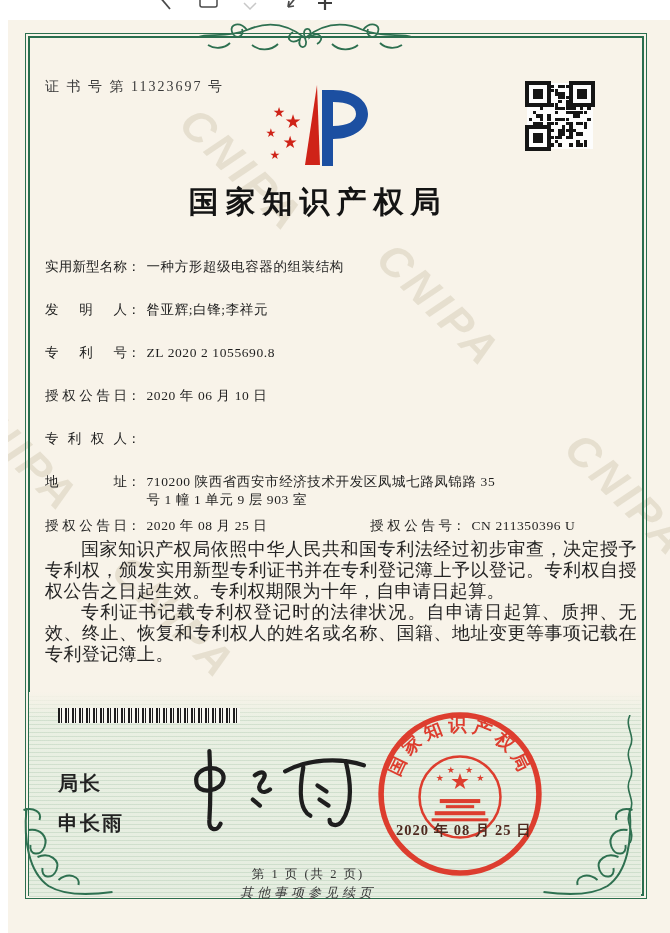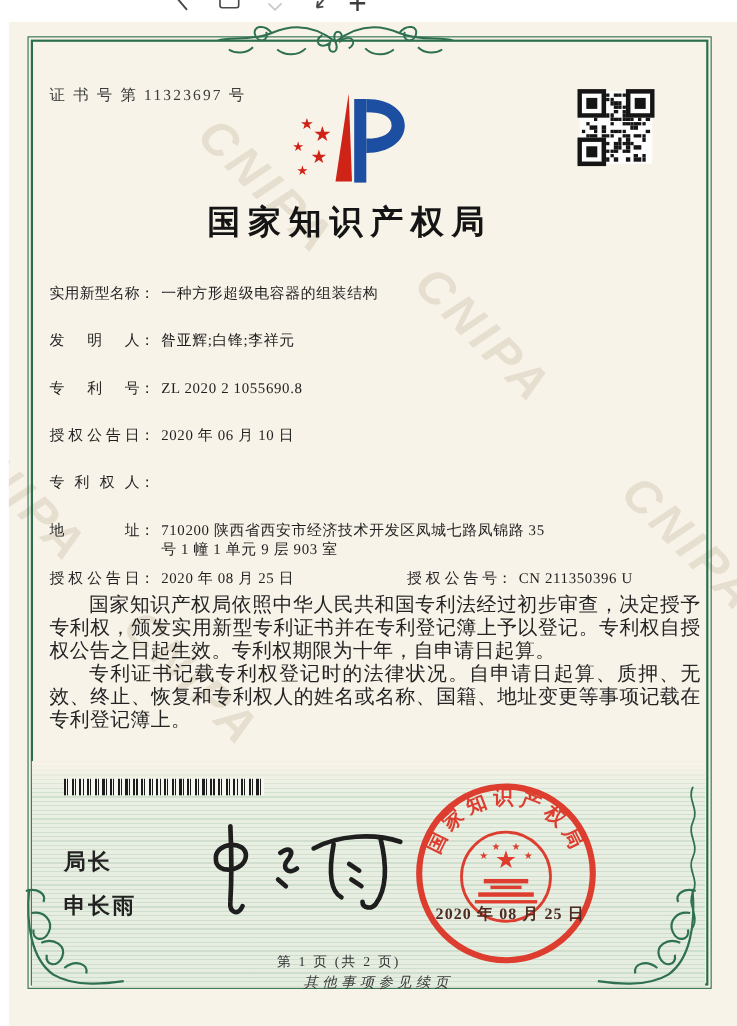--- a/index.html
+++ b/index.html
@@ -62,21 +62,21 @@
   .director div{margin-bottom:13px;letter-spacing:2px;}
   .signature{position:absolute;left:158px;top:723px;z-index:5;}
 
   .seal{position:absolute;left:366px;top:688px;width:172px;height:172px;z-index:4;opacity:0.9;}
   .seal-date{position:absolute;left:388px;top:801px;z-index:6;font-size:14.5px;font-weight:600;
              letter-spacing:1px;color:#4e2a20;}
 
   .page-footer{position:absolute;left:0;top:846px;width:600px;text-align:center;z-index:4;
                font-size:12.5px;letter-spacing:2px;color:#333;}
   .cont-note{position:absolute;left:0;top:864px;width:600px;text-align:center;z-index:4;
-             font-size:13px;font-style:italic;letter-spacing:4px;color:#3a3a3a;padding-left:36px;}
+             font-size:13px;font-style:italic;letter-spacing:4px;color:#3a3a3a;}
 </style>
 </head>
 <body>
 
 <div id="stage">
 
   <div class="toolbar">
     <button class="tbtn" style="left:155px;top:-6px">
       <svg width="18" height="18">
           <path d="M3,2 L14,15" stroke="#4a4a4a" stroke-width="1.8" fill="none"></path>

